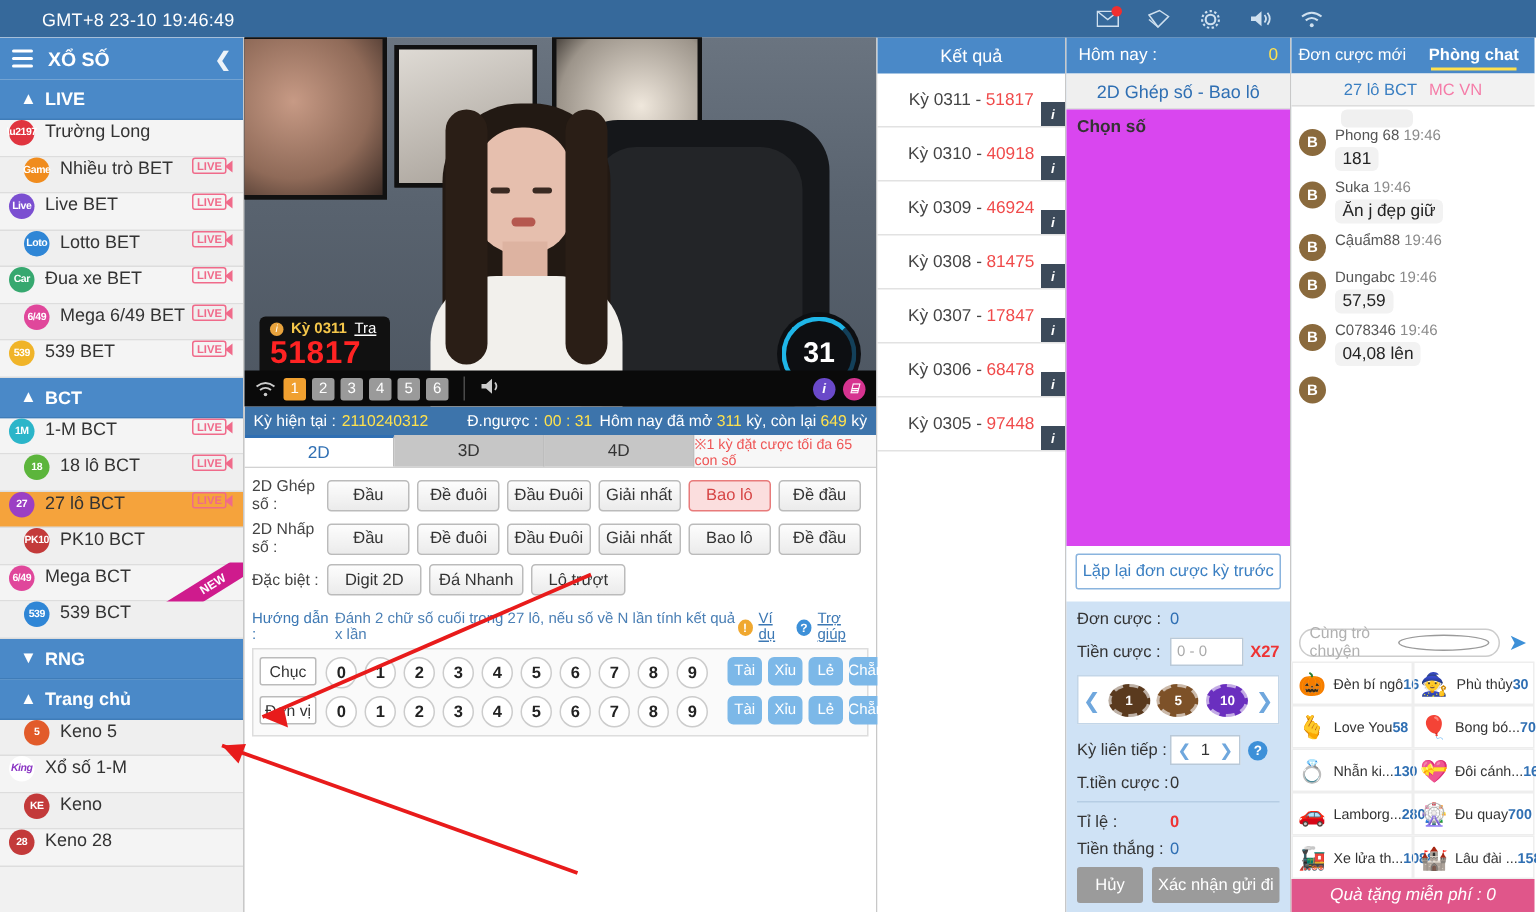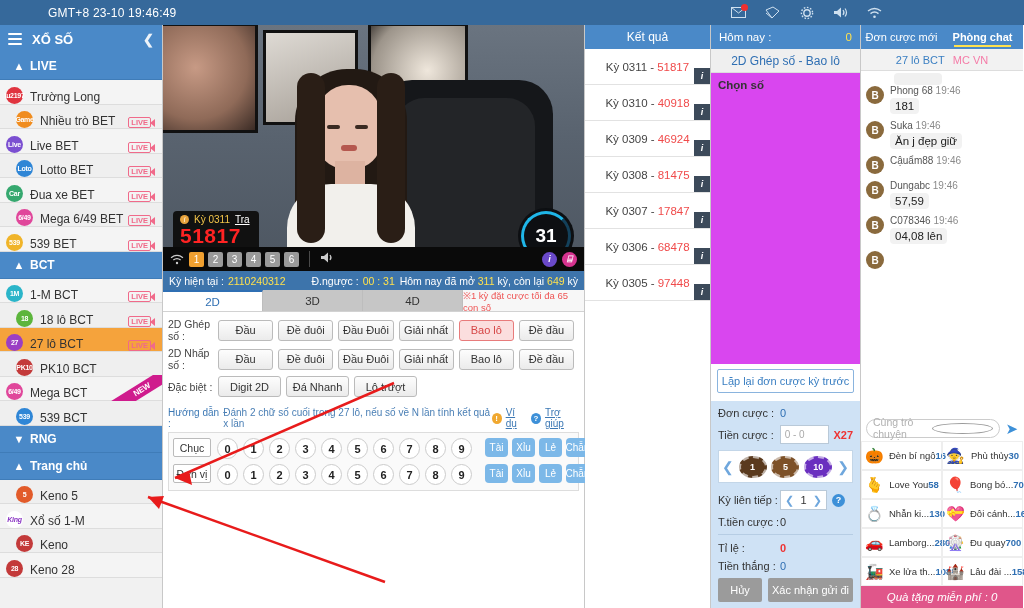--- a/index.html
+++ b/index.html
@@ -8,21 +8,20 @@
     font-family:"Liberation Sans", sans-serif;
     font-size:12px; background:#fff; color:#333;
   }
   .app { position:relative; width:1024px; height:608px; display:flex; flex-direction:column; }
 
   
   .topbar {
     height:25px; background:#36699b; color:#fff;
     display:flex; align-items:center; flex:none;
     position:relative;
-    padding-left:20px;
   }
   .topbar .clock { margin-left:28px; font-size:12px; letter-spacing:.2px; }
   .topbar .tb-icons { position:absolute; left:730px; top:0; height:25px; display:flex; align-items:center; gap:17px; }
   .tb-ic { width:17px; height:17px; position:relative; display:flex; align-items:center; justify-content:center; color:#cfe0ef; }
   .tb-ic svg { display:block; }
   .tb-badge { position:absolute; right:-1px; top:0px; width:7px; height:7px; border-radius:50%; background:#f02f2f; }
 
   
   .main { flex:1; display:flex; min-height:0; }
 
@@ -37,21 +36,21 @@
   .sb-head .title { flex:1; }
   .sb-head .chev { font-size:13px; opacity:.9; }
 
   .sb-group {
     height:27px; background:#4a89c8; color:#fff; display:flex; align-items:center;
     padding:0 8px; font-weight:bold; font-size:12px; border-bottom:1px solid #3f7cb8;
   }
   .sb-group .arrow { width:22px; display:flex; justify-content:center; font-size:11px; }
 
   .sb-item {
-    height:24.5px; display:flex; align-items:flex-end; padding:0 6px;
+    height:24.5px; display:flex; align-items:flex-start; padding:0 6px;
     border-bottom:1px solid #ddd; background:#f4f4f4; font-size:12px; position:relative;
   }
   .sb-item.alt { background:#efefef;padding-left:16px; }
   .sb-item.sel { background:#f5a33c; }
   .sb-item.boxed { outline:2px solid #e81b1b; outline-offset:-2px; z-index:3; background:#f4f4f4; }
   .sb-icon {
     width:17px; height:17px; border-radius:50%; flex:none; margin-right:7px;
     display:flex; align-items:center; justify-content:center;
     color:#fff; font-size:7px; font-weight:bold; letter-spacing:-.3px;
   }
@@ -91,21 +90,21 @@
   .hair-front { position:absolute; top:4px; width:28px; height:170px; background:#2a1e16; border-radius:14px; }
   .eye { position:absolute; width:13px; height:4px; background:#3a2a22; border-radius:2px; }
   .lips { position:absolute; left:60px; top:76px; width:16px; height:6px; background:#b5584f; border-radius:8px; }
 
   .vid-badge {
     position:absolute; left:10px; top:186px; background:#111; border-radius:4px; padding:3px 9px 4px 7px;
     display:flex; flex-direction:column; min-width:86px;
   }
   .vid-badge .row1 { display:flex; align-items:center; gap:5px; font-size:10px; }
   .vid-badge .dot { width:9px; height:9px; border-radius:50%; background:#e8a33d; color:#fff; font-size:7px; display:flex; align-items:center; justify-content:center; font-style:italic; }
-  .vid-badge .ky { color:#f4c64a; font-weight:normal; }
+  .vid-badge .ky { color:#f4c64a; font-weight:bold; }
   .vid-badge .tra { color:#fff; text-decoration:underline; }
   .vid-badge .num { color:#ff2323; font-size:21px; font-weight:bold; line-height:22px; letter-spacing:.5px; }
 
   .countdown {
     position:absolute; right:10px; top:183px; width:56px; height:56px; border-radius:50%;
     background:#0d0f12; display:flex; align-items:center; justify-content:center;
   }
   .countdown .ring { position:absolute; inset:3px; border-radius:50%; border:3px solid #1fb6e8; border-bottom-color:#13405a; border-right-color:#13405a;}
   .countdown span { color:#fff; font-size:19px; font-weight:bold; position:relative; }
 

